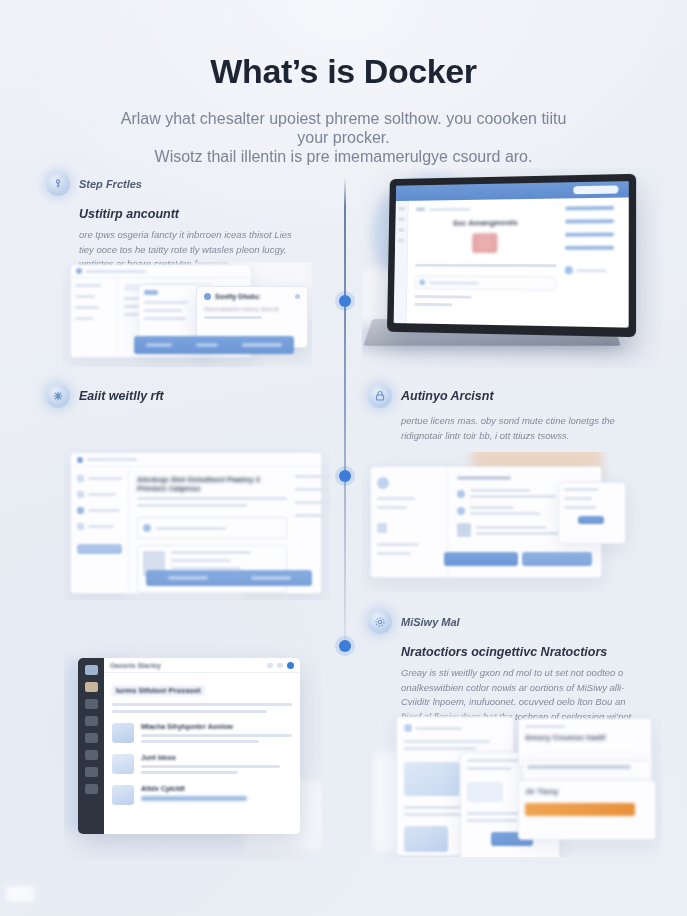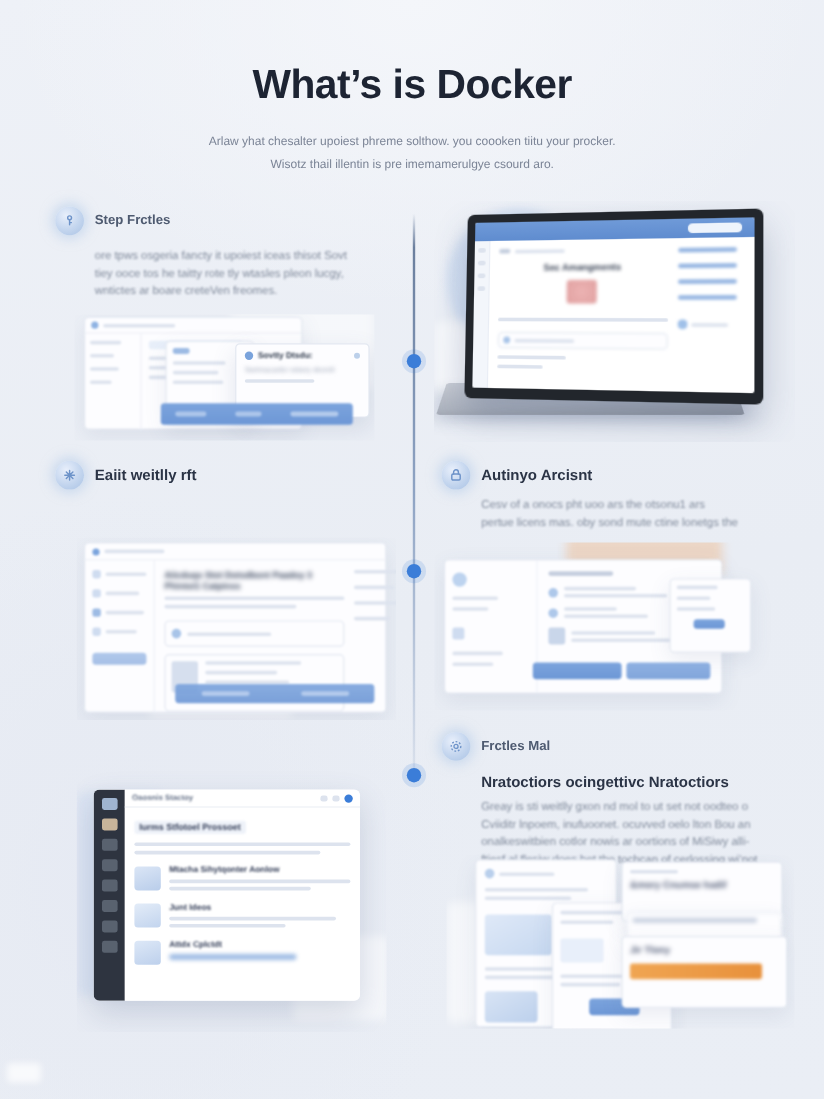--- a/index.html
+++ b/index.html
@@ -20,38 +20,38 @@
   }
 
   
   .header{padding-top:52px;text-align:center;}
   .title{
     font-size:34px;font-weight:700;letter-spacing:-0.4px;
     color:#1d2433;margin:0;
   }
   .subtitle{
     margin:18px auto 0;max-width:450px;
-    font-size:10px;line-height:19px;color:#7b8496;
+    font-size:16px;line-height:19px;color:#7b8496;
     filter:blur(0.45px);
   }
   .subtitle span{display:block;}
 
   
   .timeline{
     position:absolute;left:344px;top:178px;width:2px;height:470px;
     background:linear-gradient(180deg,rgba(90,120,175,0) 0%,#6b7f9e 6%,#8fa4c4 50%,rgba(143,164,196,0.15) 100%);
   }
   .tdot{
     position:absolute;left:-5px;width:12px;height:12px;border-radius:50%;
     background:#3b7dd8;
     box-shadow:0 0 0 4px rgba(59,125,216,0.16);
   }
 
   
-  .sec{position:absolute;}
+  .sec{position:absolute;font-style:italic;}
   .sec-head{display:flex;align-items:center;gap:9px;margin-bottom:11px;}
   .badge{
     width:24px;height:24px;border-radius:50%;flex:none;
     background:radial-gradient(circle at 38% 32%,#e8effb 0%,#c3d5ee 55%,#a9c2e4 100%);
     box-shadow:0 0 10px 3px rgba(175,200,232,0.55);
     display:flex;align-items:center;justify-content:center;
     filter:blur(0.3px);
   }
   .badge svg{width:12px;height:12px;display:block;}
   .kicker{
@@ -140,22 +140,23 @@
       <div class="badge">
         <svg viewBox="0 0 24 24" fill="none" stroke="#6d93c9" stroke-width="2.4" stroke-linecap="round">
           <circle cx="12" cy="7" r="3.2"></circle>
             <path d="M12 10.5v8"></path>
             <path d="M12 15h3"></path>
         </svg>
       </div>
       <div class="kicker">Step Frctles</div>
     </div>
     <div style="padding-left:33px">
+      <p class="h3">Ustitirp ancountt</p>
       <p class="body">
-        <span>ore  tpws osgeria fancty it upoiest iceas thisot Sovt</span>
+        <span>ore  tpws osgeria fancty it inbrroen iceas thisot Lies</span>
         <span>tiey ooce tos he taitty rote tly wtasles pleon  lucgy,</span>
         <span>wntictes ar boare creteVen freomes.</span>
       </p>
     </div>
   </div>
 
   <div class="mock" style="left:62px;top:262px;width:250px;height:105px;">
     <div class="ghost" style="left:130px;top:-8px;width:120px;height:70px;"></div>
 
     <div class="card blur1" style="position:absolute;left:8px;top:2px;width:180px;height:92px;">
@@ -329,22 +330,22 @@
       <div class="badge">
         <svg viewBox="0 0 24 24" fill="none" stroke="#6d93c9" stroke-width="2.4" stroke-linecap="round">
           <rect x="5" y="10" width="14" height="10" rx="2"></rect>
             <path d="M8 10V7a4 4 0 0 1 8 0v3"></path>
         </svg>
       </div>
       <p class="h3" style="margin:0">Autinyo Arcisnt</p>
     </div>
     <div style="padding-left:33px;margin-top:6px">
       <p class="body">
-        <span>Cesv of a onocs pht uoo ars the otsonu1 ars</span>
         <span>pertue licens mas. oby sond mute ctine lonetgs the</span>
+        <span>ridignotair lintr toir bb, i ott ttiuzs tsowss.</span>
       </p>
     </div>
   </div>
 
   <div class="mock" style="left:362px;top:452px;width:300px;height:140px;">
     <div class="ghost" style="left:110px;top:-6px;width:130px;height:34px;background:rgba(240,170,110,0.35)"></div>
     <div class="card blur1" style="position:absolute;left:8px;top:14px;width:230px;height:110px;">
       <div style="display:flex;height:100%">
         <div style="width:64px;border-right:1px solid #eff2f8;padding:10px 6px">
           <div style="width:12px;height:12px;border-radius:50%;background:#bdd3ef;margin-bottom:8px"></div>
@@ -391,28 +392,28 @@
   </div>
 
   <div class="sec" style="left:368px;top:610px;width:286px;">
     <div class="sec-head">
       <div class="badge">
         <svg viewBox="0 0 24 24" fill="none" stroke="#6d93c9" stroke-width="2.2">
           <circle cx="12" cy="12" r="3.4"></circle>
             <circle cx="12" cy="12" r="8" stroke-dasharray="3 3"></circle>
         </svg>
       </div>
-      <div class="kicker">Frctles Mal</div>
+      <div class="kicker">MiSiwy Mal</div>
     </div>
     <div style="padding-left:33px">
       <p class="h3">Nratoctiors ocingettivc Nratoctiors</p>
       <p class="body">
         <span>Greay is sti weitlly gxon nd mol to ut set not oodteo o</span>
+        <span>onalkeswitbien cotlor nowis ar oortions of MiSiwy alli-</span>
         <span>Cviiditr lnpoem,  inufuoonet. ocuvved oelo lton Bou an</span>
-        <span>onalkeswitbien cotlor nowis ar oortions of MiSiwy alli-</span>
         <span>ftiesf al flesiw does het the tochcan of cerlossing wi’not</span>
         <span>etoegnsnon.</span>
       </p>
     </div>
   </div>
 
   <div class="mock" style="left:64px;top:640px;width:258px;height:220px;">
     <div class="ghost" style="left:0px;top:20px;width:70px;height:170px;background:rgba(205,220,242,0.5)"></div>
     <div class="ghost" style="left:180px;top:140px;width:80px;height:70px;"></div>
     <div class="appwin" style="left:14px;top:18px;width:222px;height:176px;">

